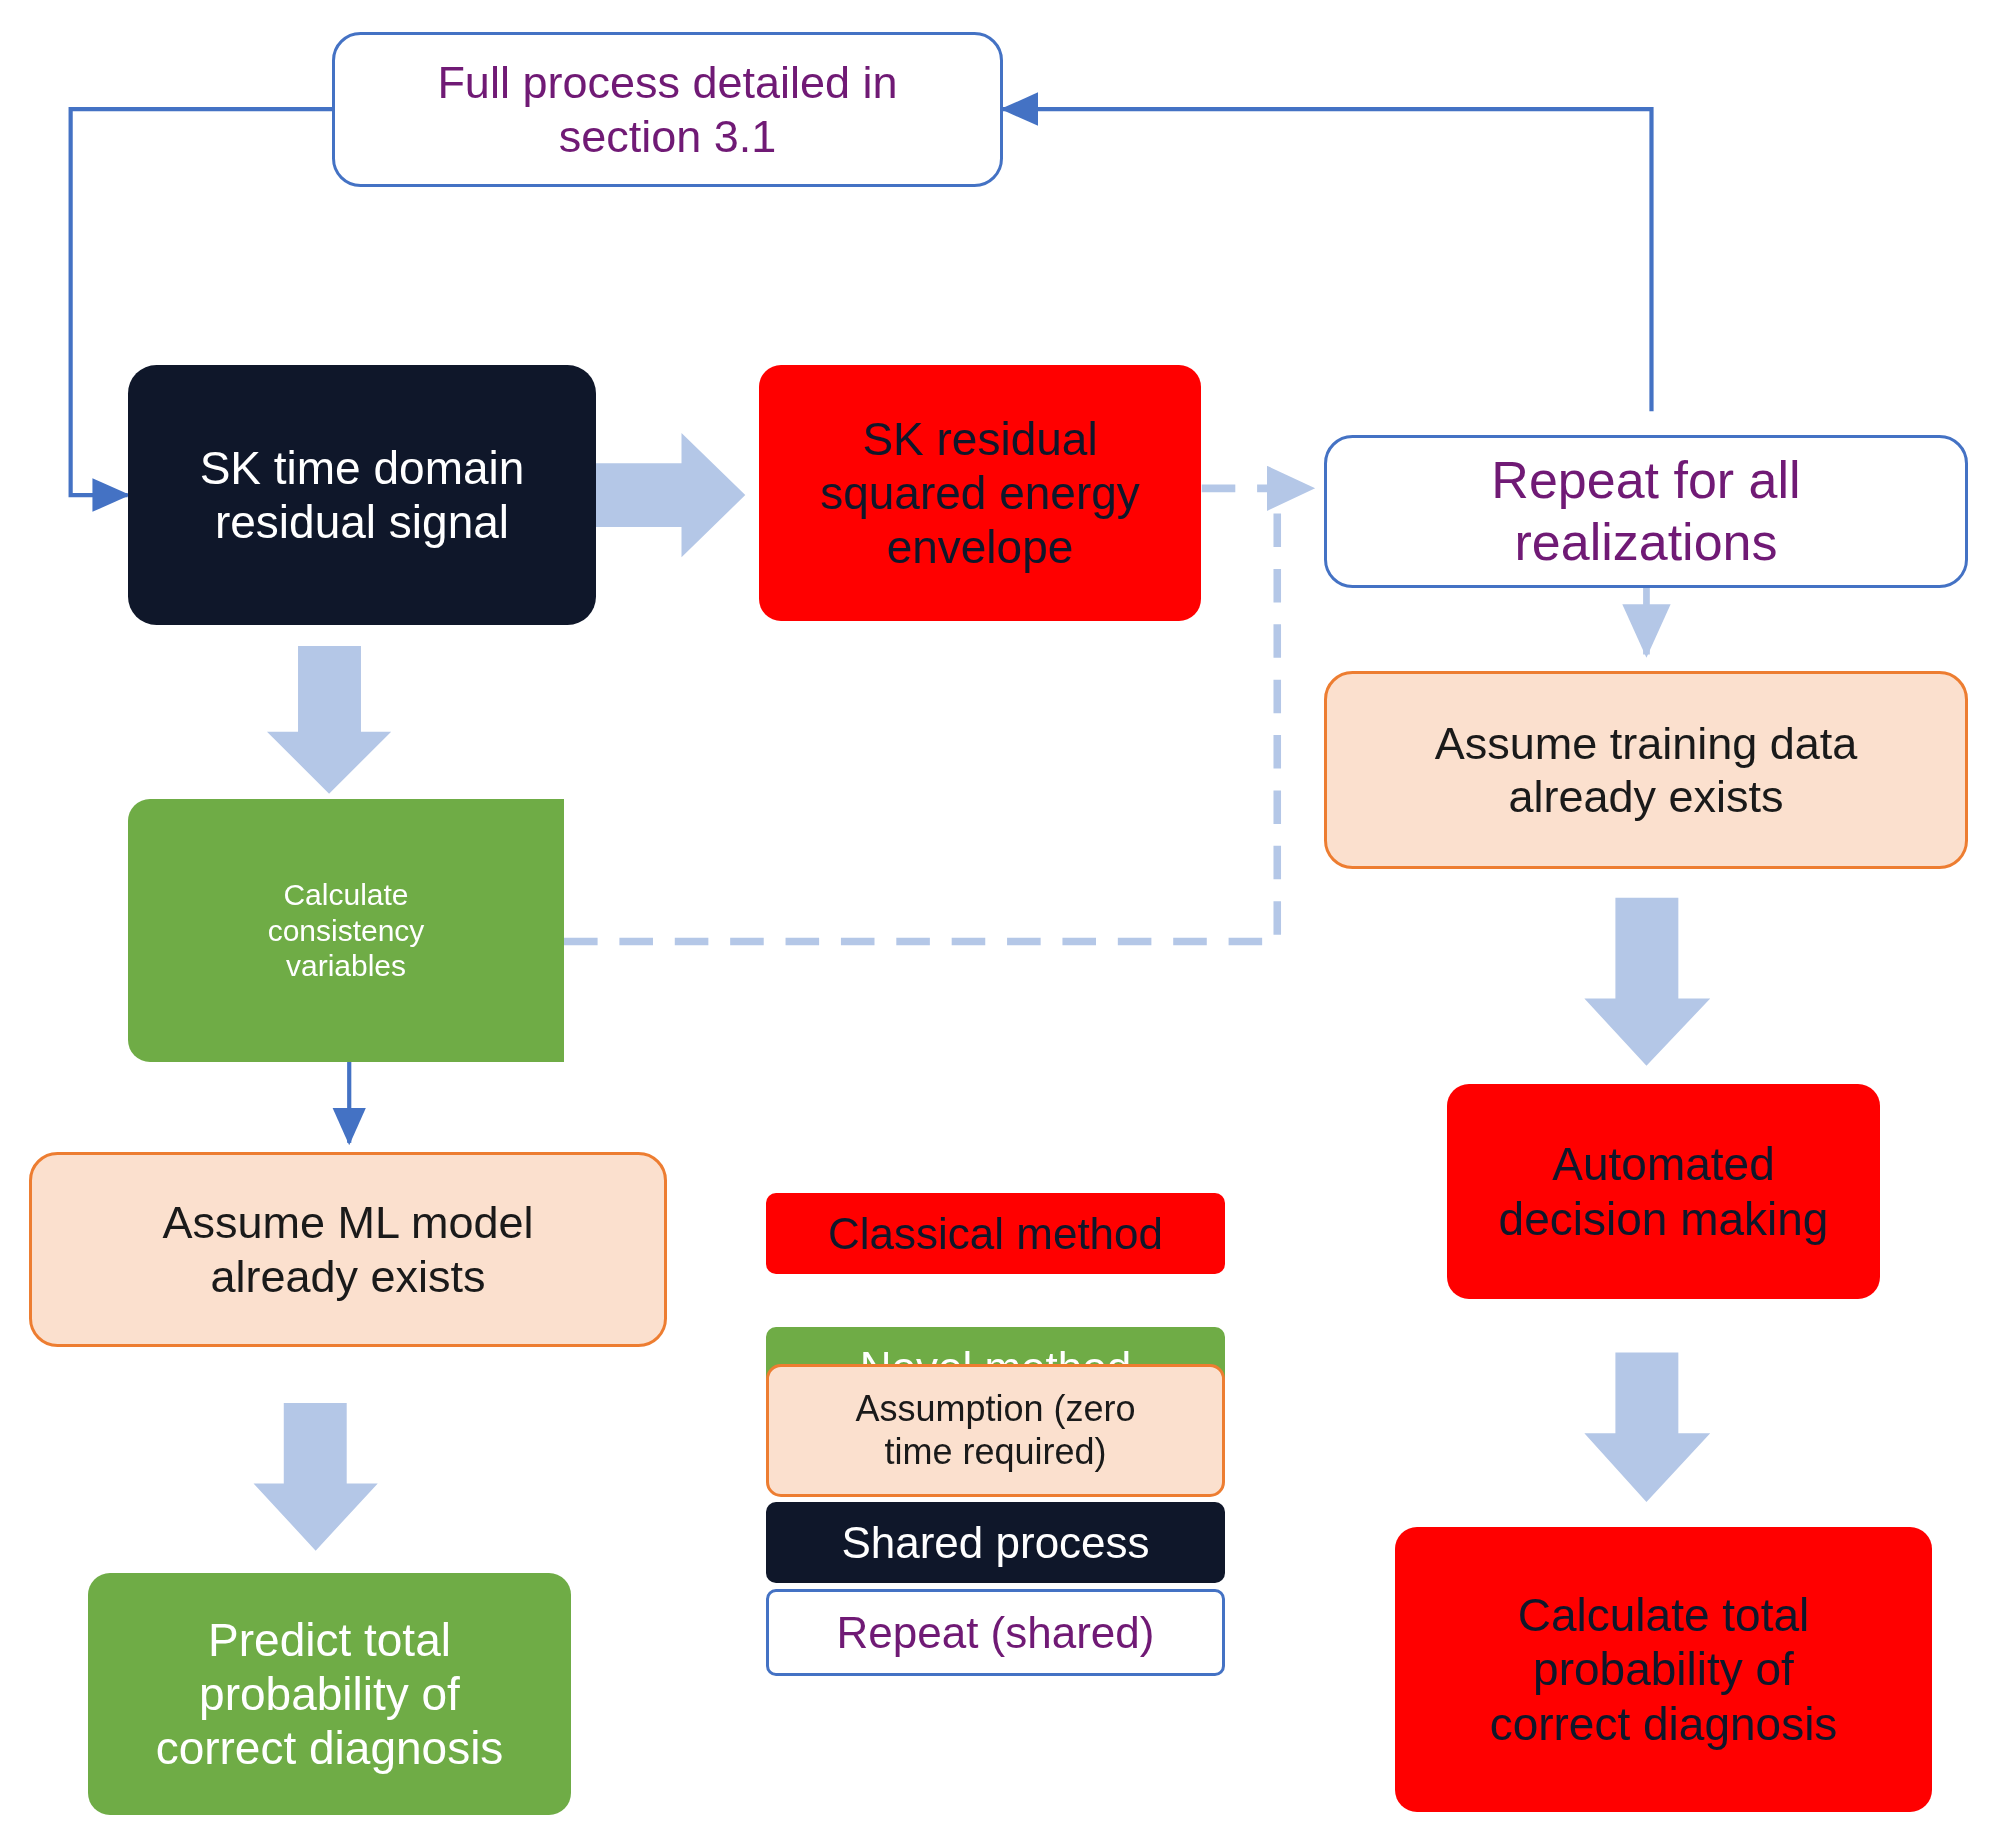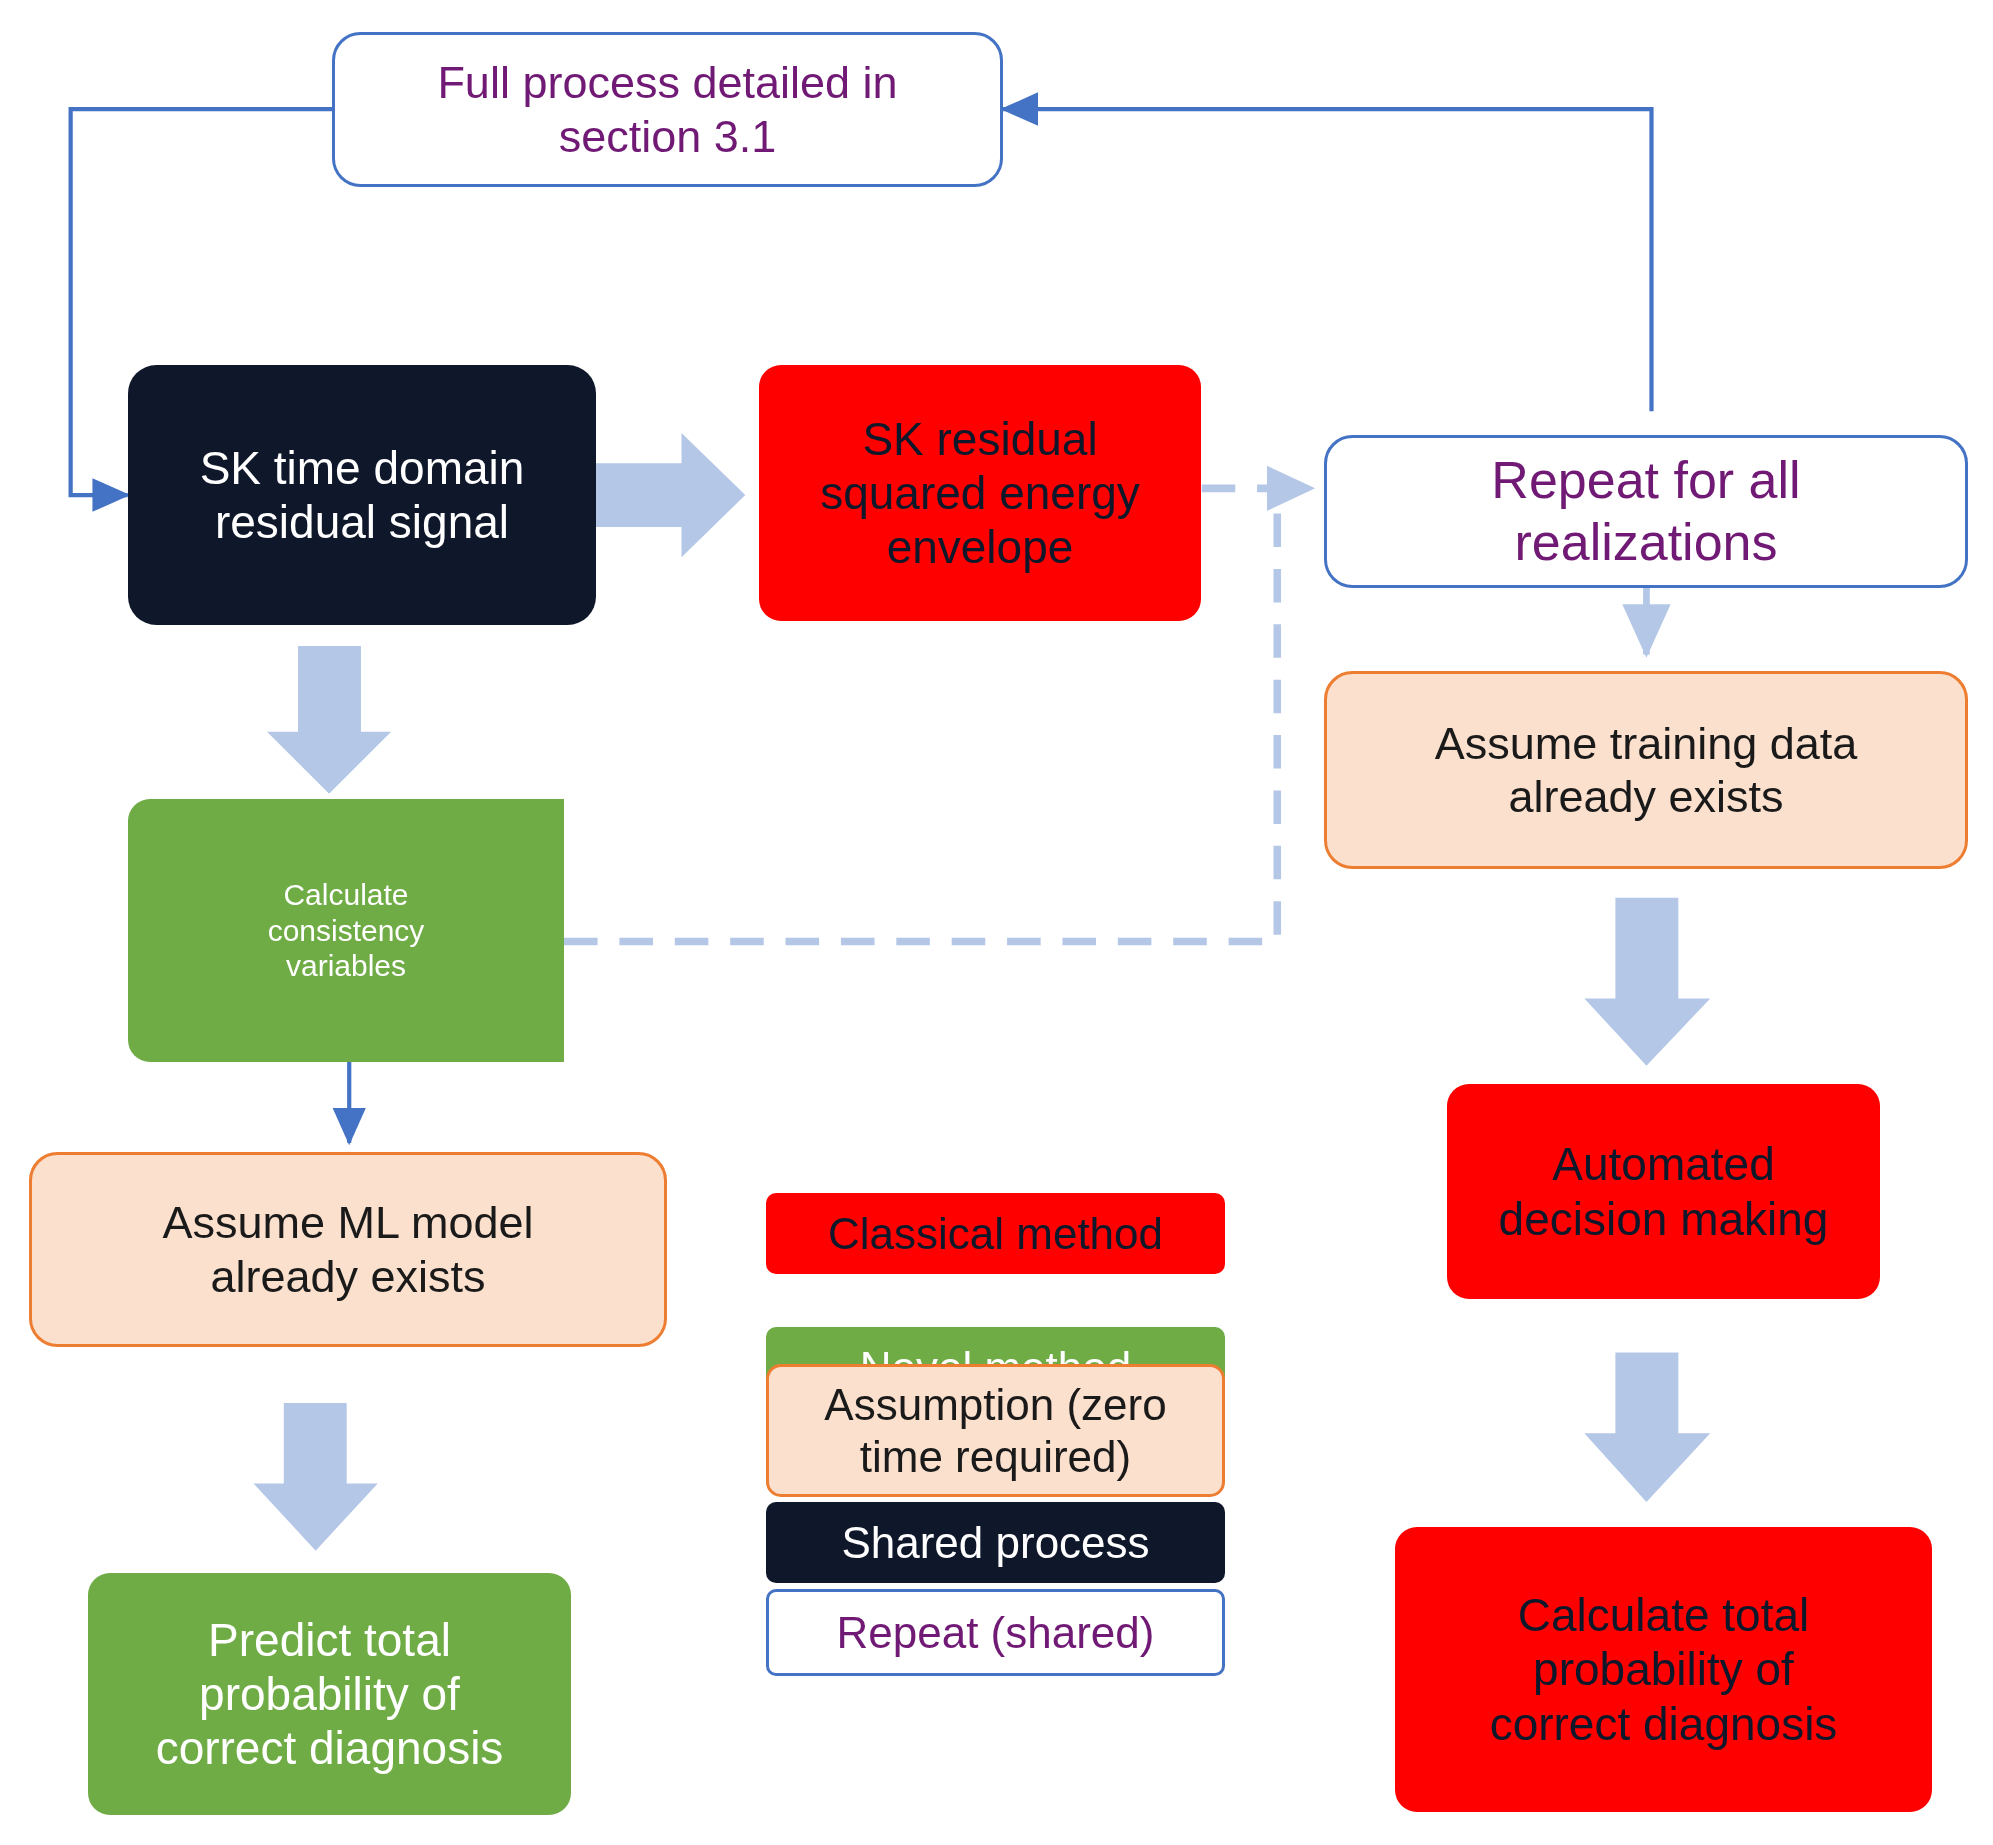--- a/index.html
+++ b/index.html
@@ -154,21 +154,21 @@
   <div class="node fill-red" style="left:1395px; top:1527px; width:537px; height:285px; font-size:46px;">Calculate total
 probability of
 correct diagnosis</div>
 
   <div>
 
     <div class="legend-item fill-red" style="left:766px; top:1193px; width:459px; height:81px; font-size:44px; border-radius:10px;">Classical method</div>
 
     <div class="legend-item fill-green" style="left:766px; top:1279px; width:459px; height:81px; font-size:44px; border-radius:10px;margin-top:48px;">Novel method</div>
 
-    <div class="legend-item fill-peach" style="left:766px; top:1364px; width:459px; height:133px; font-size:44px; border-radius:15px; border-width:3.4px;">Assumption (zero
+    <div class="legend-item fill-peach" style="left:766px; top:1364px; width:459px; height:133px; font-size:36px; border-radius:15px; border-width:3.4px;">Assumption (zero
 time required)</div>
 
     <div class="legend-item fill-blue" style="left:766px; top:1502px; width:459px; height:81px; font-size:44px; border-radius:10px;">Shared process</div>
 
     <div class="legend-item fill-white" style="left:766px; top:1589px; width:459px; height:87px; font-size:44px; border-radius:10px; border-width:3.4px;">Repeat (shared)</div>
 
   </div>
 
 </div>
 

